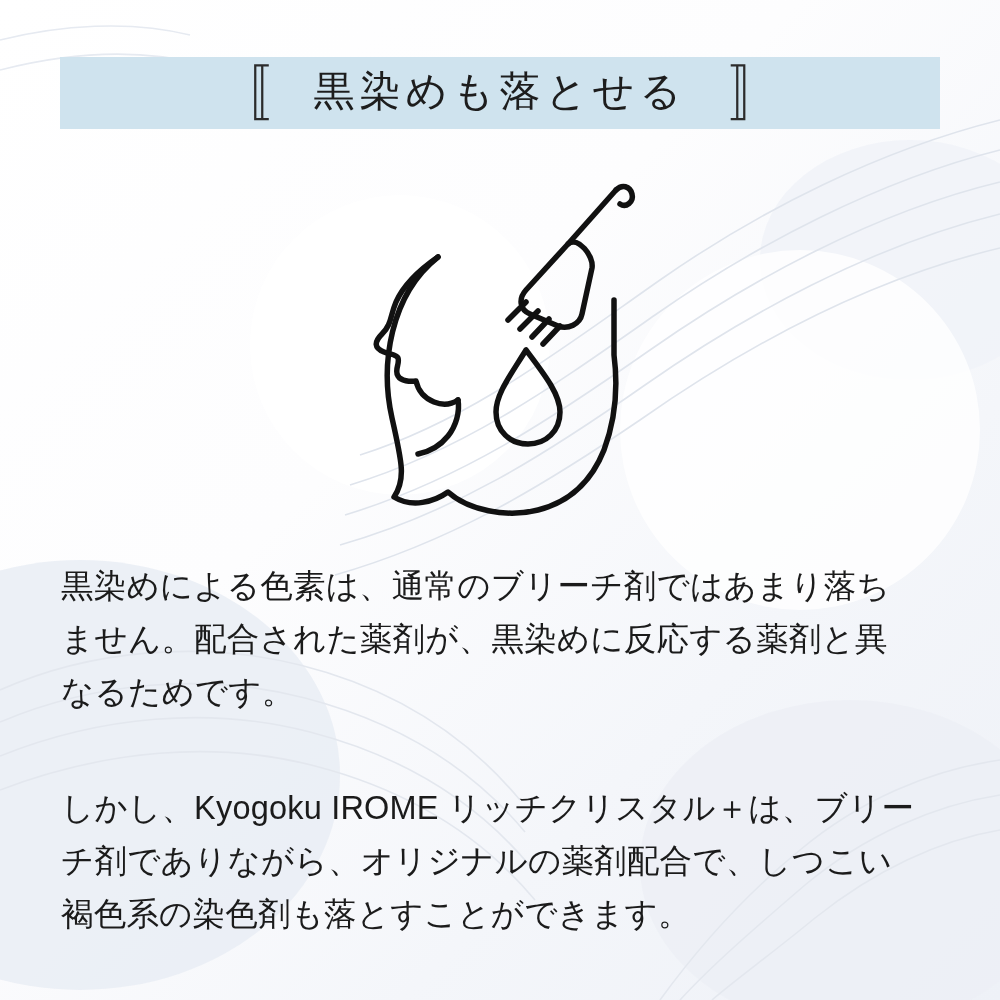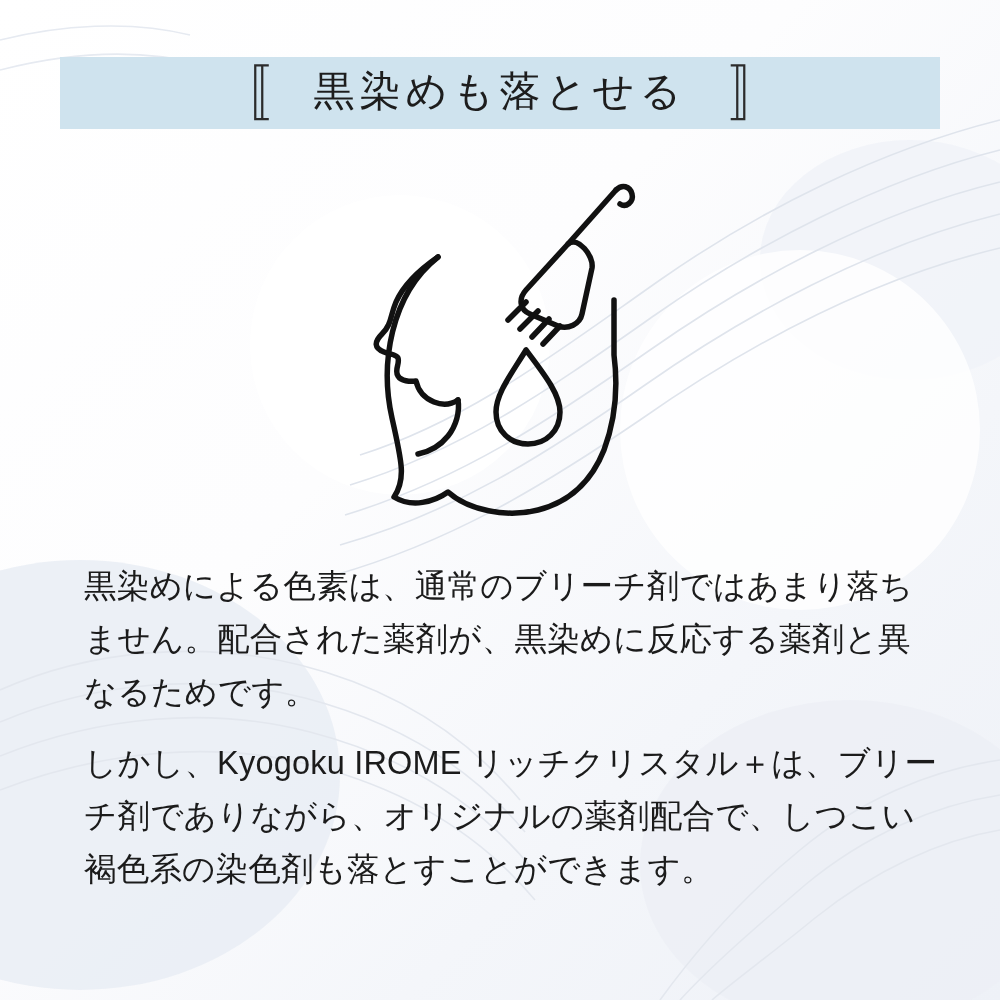--- a/index.html
+++ b/index.html
@@ -113,34 +113,34 @@
     position: absolute;
     left: 330px;
     top: 150px;
     width: 360px;
     height: 380px;
   }
 
   
   .body-copy {
     position: absolute;
-    left: 84px;
+    left: 61px;
     top: 560px;
     width: 860px;
   }
   .paragraph {
     font-size: 32.5px;
     line-height: 1.63;
     color: #1b1b1b;
     letter-spacing: 0.2px;
     font-family: "Liberation Sans", "DejaVu Sans", sans-serif;
     margin: 0;
   }
   .paragraph + .paragraph {
-    margin-top: 18px;
+    margin-top: 63px;
   }
 </style>
 </head>
 <body>
 
 <div id="page">
 
   <div class="bg-layer">
     <div class="blob blob-grey-3"></div>
     <div class="blob blob-white-1"></div>

